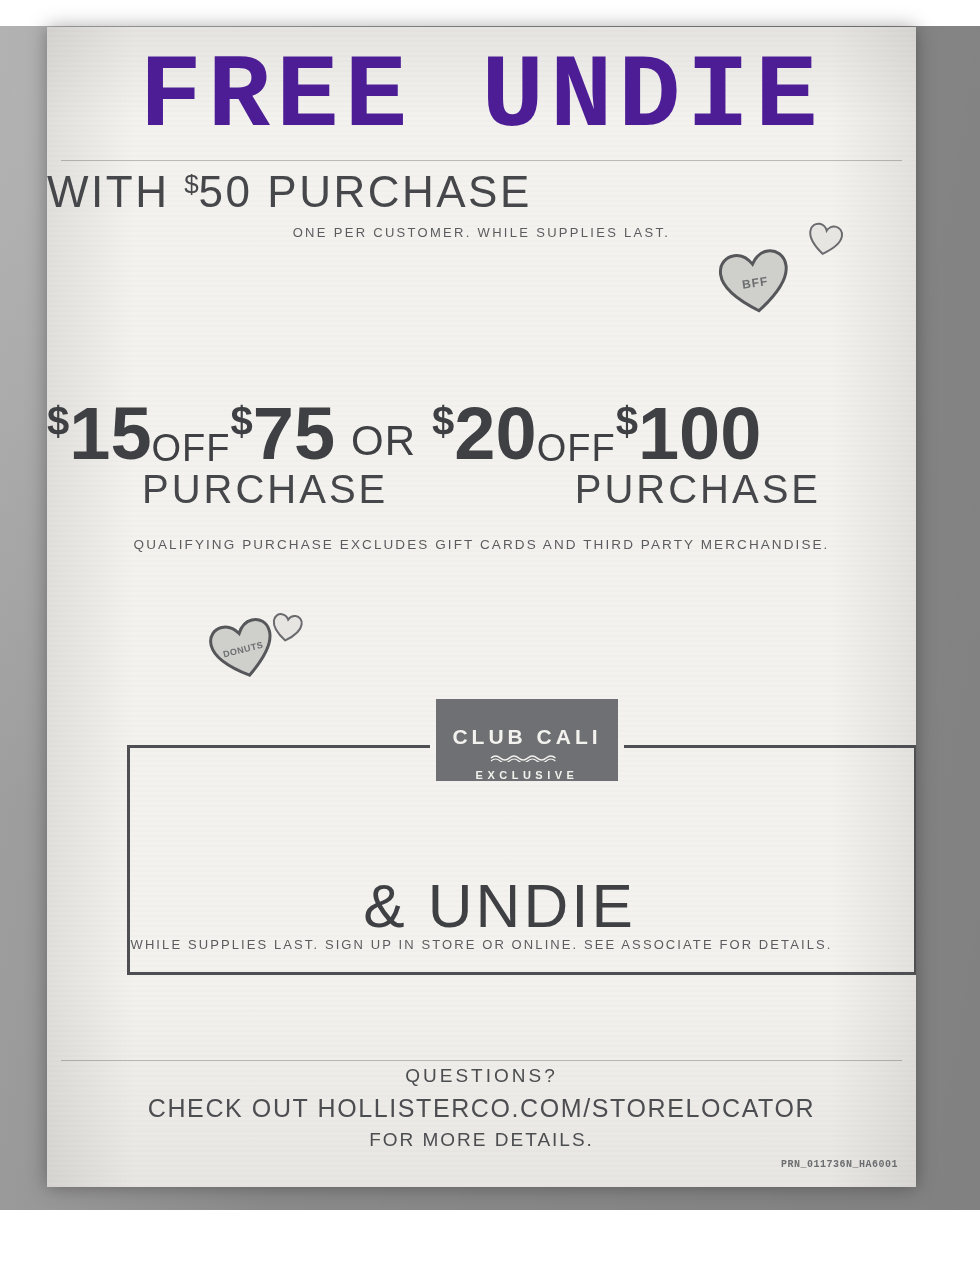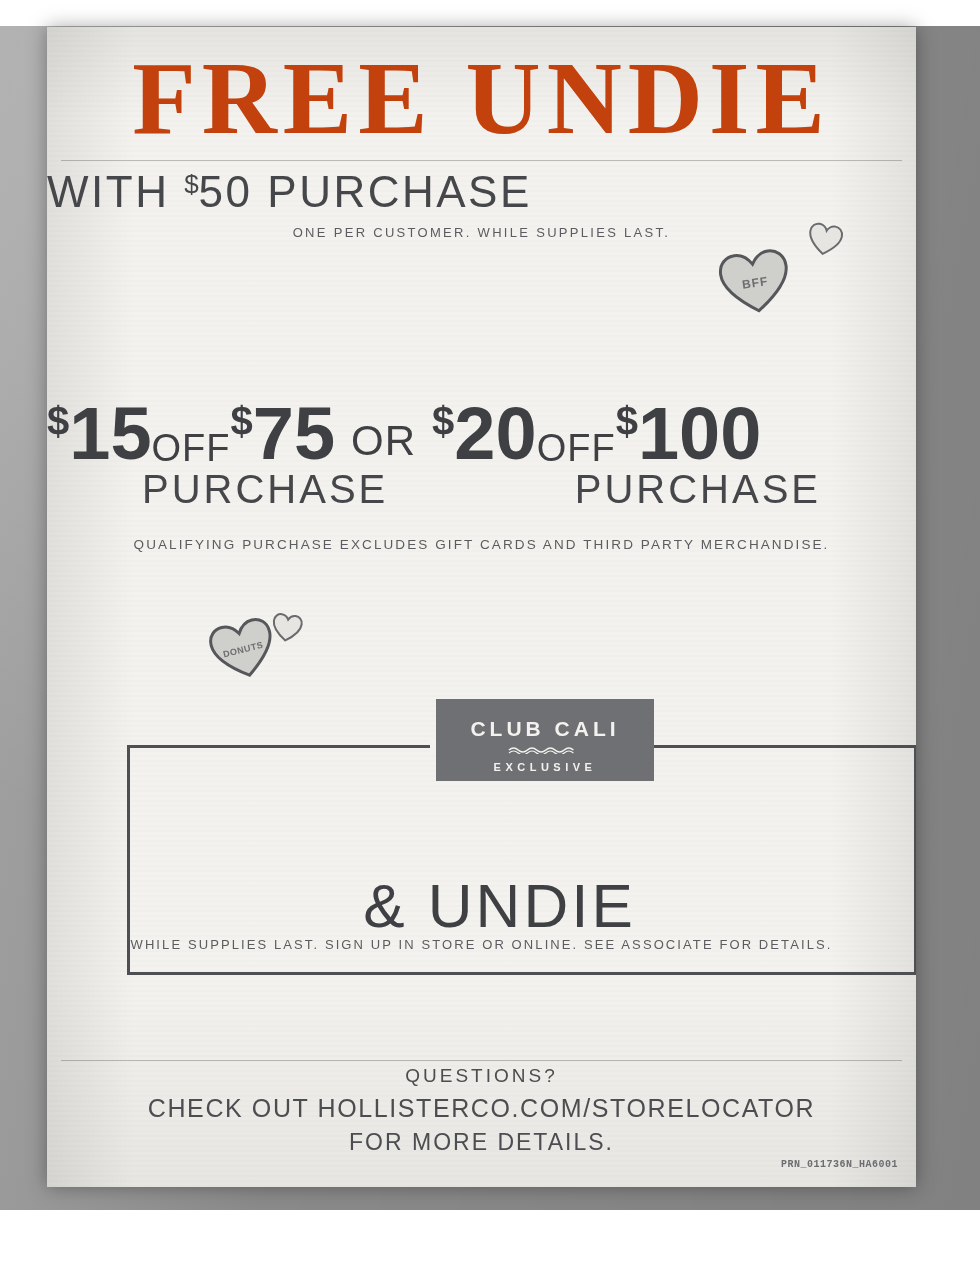--- a/index.html
+++ b/index.html
@@ -75,26 +75,26 @@
     height: 100%;
   }
 
   
   .headline {
     position: absolute;
     top: 16px;
     left: 0;
     right: 0;
     text-align: center;
-    font-family: Liberation Serif, serif;
+    font-family: Liberation Mono, monospace;
     font-weight: 700;
     font-size: 104px;
     letter-spacing: 6px;
     line-height: 1.05;
-    color: #c2410c;
+    color: #4c1d95;
   }
   .rule {
     position: absolute;
     left: 14px;
     right: 14px;
     height: 1px;
     background: rgba(0,0,0,0.22);
   }
   .rule-top { top: 133px; }
   .rule-bottom { top: 1033px; }
@@ -200,27 +200,27 @@
     font-size: 13.5px;
     letter-spacing: 2.1px;
     color: #5b5c5f;
   }
 
   
   .badge {
     position: absolute;
     left: 389px;
     top: 672px;
-    width: 218px;
+    width: 182px;
     height: 82px;
     background: #6f7073;
     color: #f3f2ee;
     text-align: center;
     box-sizing: border-box;
-    padding-top: 18px;
+    padding-top: 26px;
   }
   .badge-title {
     font-size: 21px;
     letter-spacing: 4px;
     font-weight: 700;
   }
   .badge-wave {
     margin: 4px auto 3px auto;
     width: 74px;
     height: 9px;
@@ -305,21 +305,21 @@
     font-size: 19px;
     letter-spacing: 3px;
   }
   .footer-url {
     margin-top: 7px;
     font-size: 25px;
     letter-spacing: 1.6px;
   }
   .footer-more {
     margin-top: 6px;
-    font-size: 23px;
+    font-size: 19px;
     letter-spacing: 2px;
   }
   .printcode {
     position: absolute;
     right: 18px;
     top: 1132px;
     font-family: "Liberation Mono", monospace;
     font-size: 10px;
     letter-spacing: 0.5px;
     color: #6c6d70;

